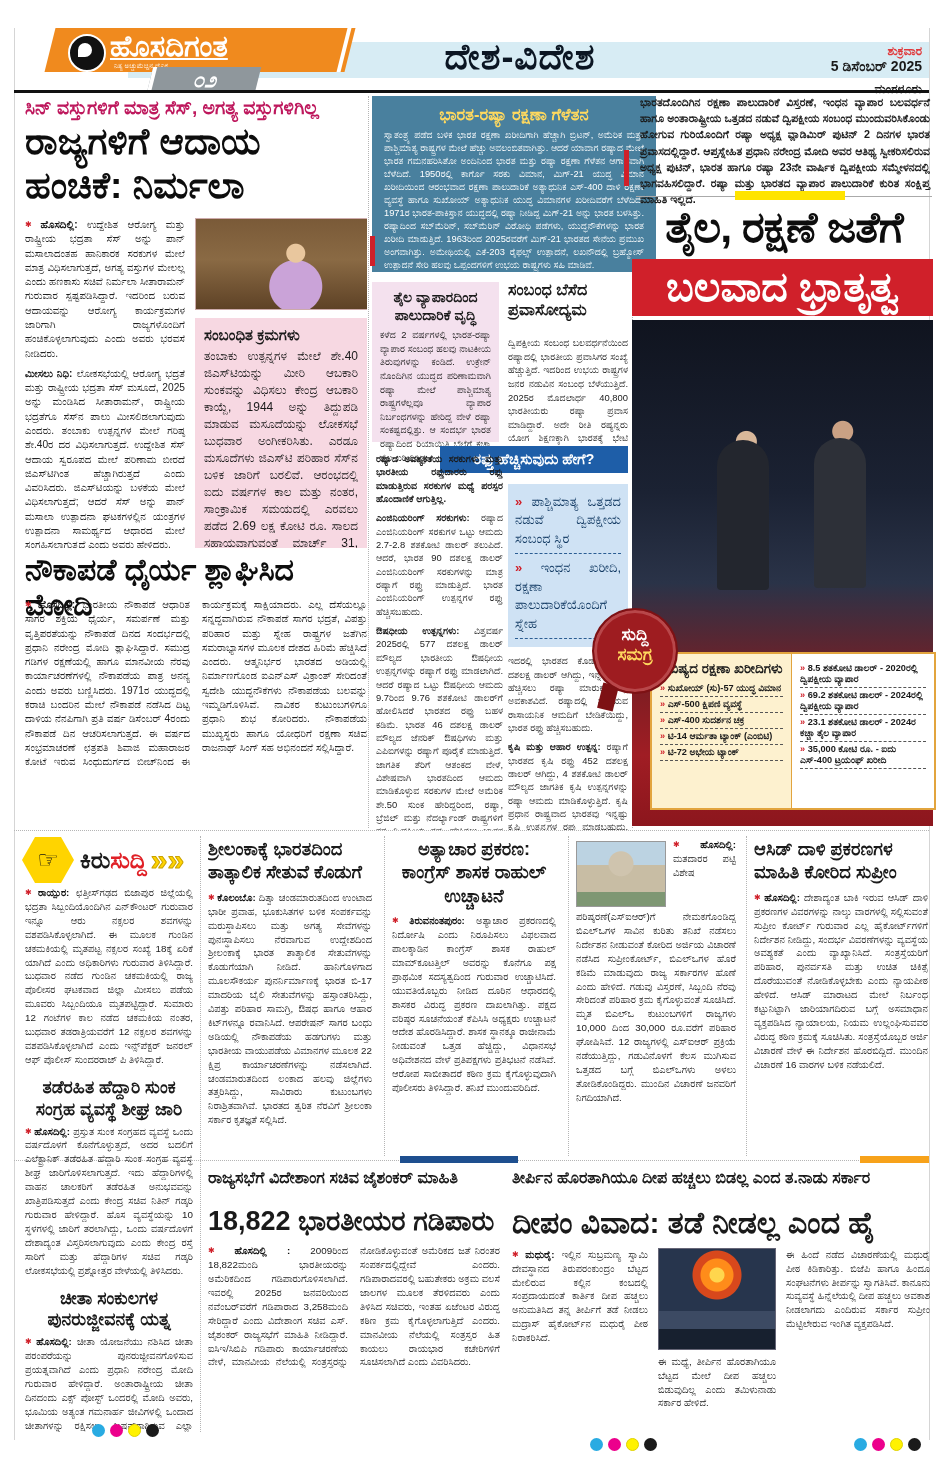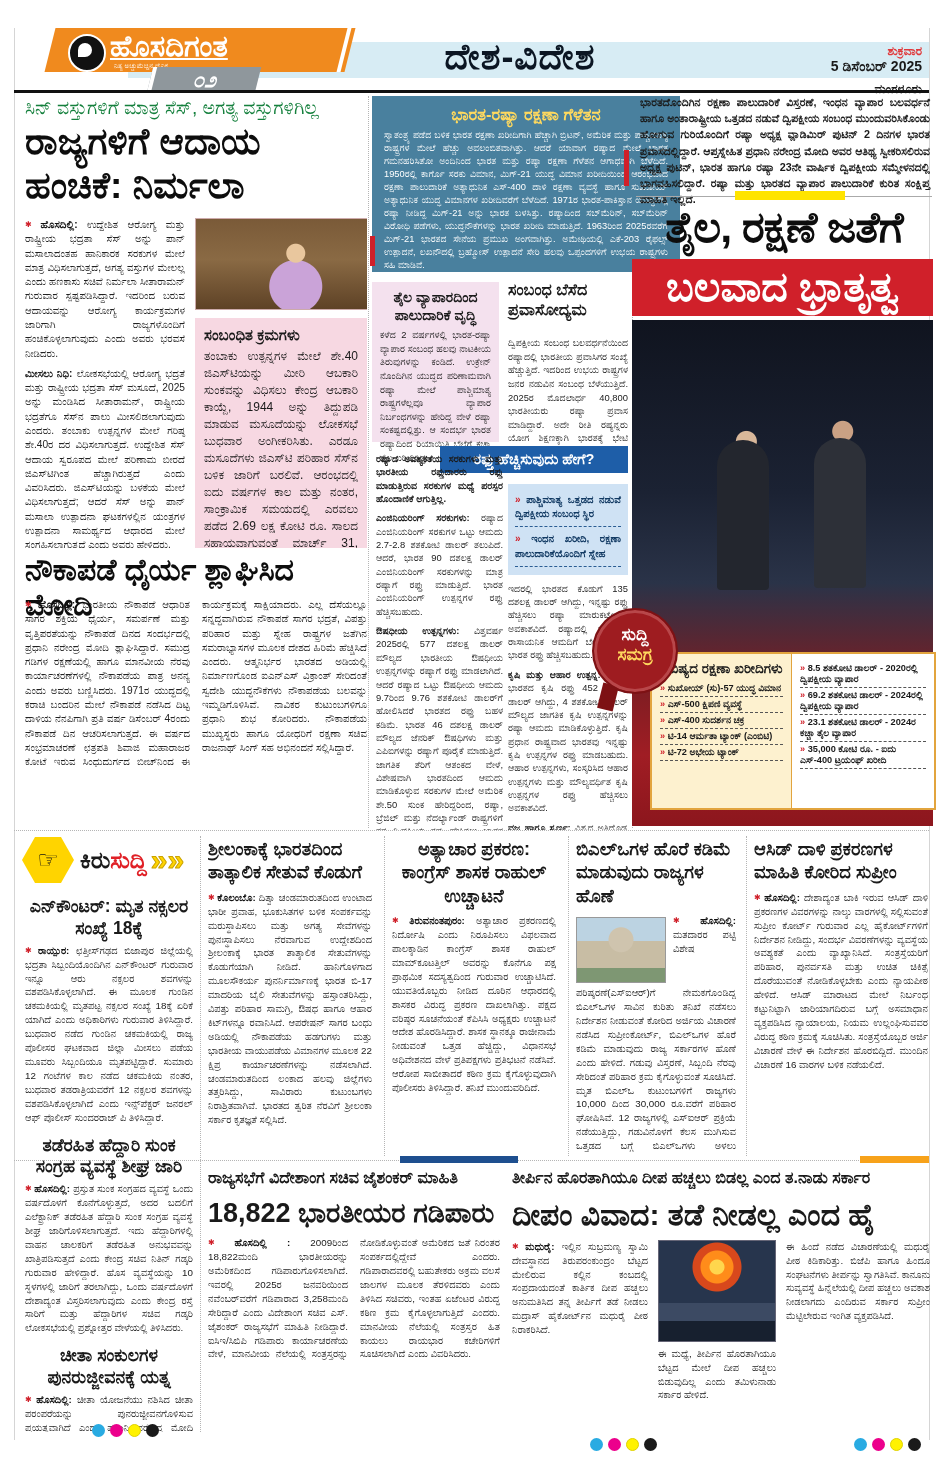--- a/index.html
+++ b/index.html
@@ -22,58 +22,58 @@
   .logo-text{left:110px;top:30px;width:230px;font-size:29px;font-weight:900;color:#fff;white-space:nowrap;text-decoration:underline;}
   .logo-tagline{left:114px;top:62px;width:200px;font-size:7px;color:#fff;}
   .num-plate{left:150px;top:67px;width:104px;height:26px;background:#8f979c;transform:skewX(-14deg);color:#fff;font-weight:900;font-size:21px;line-height:26px;text-align:center;border-left:4px solid #fff;}
   .header-rule{left:14px;top:90px;width:915px;height:3px;background:#111;}
 
   
   .vrule{border-left:1px dotted #b5b5b5;width:0;}
   .hrule{border-top:1px dotted #b5b5b5;height:0;}
 
   
-  .kicker{font-weight:400;color:#15803d;}
+  .kicker{font-weight:700;color:#be185d;}
   .headline{font-weight:900;color:#0d0d0d;line-height:1.18;}
   .body{font-size:10.2px;line-height:1.4;color:#222;}
   .dateline{font-weight:800;color:#111;}
   .dateline::before{content:"✱ ";color:#d0202a;font-size:8px;vertical-align:1px;}
   .lead-in{font-weight:800;}
   p{margin:0 0 6px 0;}
 
   
   .lead-flex{display:flex;gap:10px;}
   .photo-nirmala{width:172px;height:90px;background:
      radial-gradient(circle at 58% 38%, #e9c79e 0 9px, transparent 10px),
      radial-gradient(circle at 58% 75%, #caa3d8 0 26px, transparent 27px),
      linear-gradient(180deg,#7a5a38 0%,#8a6a44 45%,#5e4226 100%);border:1px solid #caa;}
   .pinkbox{background:#f7d8e2;padding:8px 9px;margin-top:8px;}
   .pink-title{font-size:15px;font-weight:900;margin-bottom:4px;}
   .pink-body{font-size:12px;line-height:1.42;}
 
   .navy-body{column-count:2;column-gap:12px;}
 
   
-  .tealbox{left:372px;top:96px;width:308px;height:176px;background:#49809e;padding:0;}
+  .tealbox{left:372px;top:96px;width:284px;height:176px;background:#49809e;padding:0;}
   .teal-inner{position:absolute;inset:0;padding:9px 12px;}
   .teal-title{color:#ffd95e;text-align:center;font-size:16.5px;font-weight:800;}
   .teal-body{color:#fff;font-size:9.3px;line-height:1.4;text-align:justify;margin-top:5px;}
   .teal-acc1{left:624px;top:150px;width:5px;height:36px;background:#d0202a;}
   .teal-acc2{left:370px;top:236px;width:5px;height:30px;background:#d0202a;}
   .oilbox{left:372px;top:282px;width:127px;height:160px;background:#f4e1ee;padding:7px 8px;box-sizing:border-box;}
   .oil-title{font-size:14px;font-weight:700;text-align:center;line-height:1.25;}
   .oil-body{font-size:9.4px;line-height:1.45;text-align:justify;margin-top:4px;}
   .tourism{left:508px;top:280px;width:120px;}
   .tour-title{font-size:16px;font-weight:900;line-height:1.25;}
   .tour-body{font-size:9.4px;line-height:1.45;text-align:justify;margin-top:16px;}
   .exp-bar{left:440px;top:446px;width:188px;height:27px;background:#1e5ea8;color:#fff;font-size:14.5px;font-weight:800;text-align:center;line-height:27px;}
   .exp-colL{left:376px;top:452px;width:127px;height:378px;font-size:9.4px;line-height:1.42;overflow:hidden;}
   .exp-colR{left:508px;top:484px;width:120px;height:346px;font-size:9.4px;line-height:1.42;overflow:hidden;}
   .bulletbox{background:#cfe2f4;padding:6px 7px;margin-bottom:7px;}
-  .bullet-item{font-size:10px;font-weight:700;color:#123a63;padding:3px 0;}
+  .bullet-item{font-size:13px;font-weight:400;color:#123a63;padding:3px 0;}
   .bullet-item::before{content:"» ";color:#d0202a;font-weight:900;}
   .bullet-sep{border-top:1px dashed #2a5d93;margin:2px 0;}
 
   
   .r-intro{left:640px;top:94px;width:290px;font-size:10.8px;font-weight:600;line-height:1.5;text-align:justify;}
   .r-div{left:636px;top:196px;width:296px;border-top:1px solid #aaa;}
   .r-div-y{left:735px;top:191px;width:110px;height:9px;background:#ffe400;}
   .hl3a{left:634px;top:202px;width:300px;font-size:43px;font-weight:900;text-align:center;letter-spacing:-1px;white-space:nowrap;}
   .hl3b{left:632px;top:259px;width:301px;height:57px;background:#d0202a;color:#fff;font-size:41px;font-weight:900;text-align:center;line-height:57px;white-space:nowrap;}
   .photo-summit{left:632px;top:320px;width:301px;height:506px;background:
@@ -106,21 +106,21 @@
   .col-h{font-size:18px;font-weight:900;line-height:1.3;margin-bottom:6px;}
   .photo-court{width:88px;height:64px;float:left;margin:3px 7px 3px 0;background:
      radial-gradient(circle at 50% 34%, #cfc4ae 0 12px, transparent 13px),
      linear-gradient(180deg,#bcd3e2 0 36%, #c8bda4 36% 78%, #7e9773 78% 100%);border:1px solid #999;}
 
   .bdiv-blue{left:400px;top:1156px;width:118px;height:7px;background:#1e4f8f;}
   .bdiv-orange{left:860px;top:1156px;width:69px;height:7px;background:#f7a21a;}
 
   
   .r3-kicker{font-size:16px;font-weight:800;line-height:1.2;}
-  .r3-head{font-size:27px;font-weight:900;line-height:1.15;margin:11px 0 7px 0;white-space:nowrap;}
+  .r3-head{font-size:27px;font-weight:900;line-height:1.15;margin:19px 0 7px 0;white-space:nowrap;}
   .r3L-body{column-count:2;column-gap:12px;}
   .r3R-flex{display:flex;gap:10px;}
   .photo-flame{width:116px;height:100px;background:
      radial-gradient(circle at 50% 26%, #ffd64d 0 7px, #ff8c1a 8px 16px, #d8481c 17px 24px, transparent 25px),
      linear-gradient(180deg,#27354d 0 62%, #3c4a63 62% 80%, #17202f 80% 100%);border:1px solid #667;}
   .cmyk{display:flex;gap:5px;}
   .dot{width:13px;height:13px;border-radius:50%;}
   .c-c{background:#29abe2}.c-m{background:#ec008c}.c-y{background:#fff200;border:1px solid #e0d200;box-sizing:border-box}.c-k{background:#1a1a1a}
 </style>
 </head>
@@ -260,21 +260,20 @@
 
   <div class="abs briefs-header">
     <div class="hex">☞</div>
     <div class="briefs-title">
       <span>ಕಿರು</span><span class="red">ಸುದ್ದಿ</span>
     </div>
     <div class="chev">»»</div>
   </div>
   <div class="abs" style="left:25px;top:886px;width:168px;height:546px;overflow:hidden;">
     <div>
-      <div class="brief-h">ಎನ್‌ಕೌಂಟರ್: ಮೃತ ನಕ್ಸಲರ ಸಂಖ್ಯೆ 18ಕ್ಕೆ</div>
       <p class="bcol jus"><span class="dateline">ರಾಯ್ಪುರ:</span>
         <span>ಛತ್ತೀಸ್‌ಗಢದ ಬಿಜಾಪುರ ಜಿಲ್ಲೆಯಲ್ಲಿ ಭದ್ರತಾ ಸಿಬ್ಬಂದಿಯೊಂದಿಗಿನ ಎನ್‌ಕೌಂಟರ್ ಗುರುವಾರ ಇನ್ನೂ ಆರು ನಕ್ಸಲರ ಶವಗಳನ್ನು ವಶಪಡಿಸಿಕೊಳ್ಳಲಾಗಿದೆ. ಈ ಮೂಲಕ ಗುಂಡಿನ ಚಕಮಕಿಯಲ್ಲಿ ಮೃತಪಟ್ಟ ನಕ್ಸಲರ ಸಂಖ್ಯೆ 18ಕ್ಕೆ ಏರಿಕೆ ಯಾಗಿದೆ ಎಂದು ಅಧಿಕಾರಿಗಳು ಗುರುವಾರ ತಿಳಿಸಿದ್ದಾರೆ. ಬುಧವಾರ ನಡೆದ ಗುಂಡಿನ ಚಕಮಕಿಯಲ್ಲಿ ರಾಜ್ಯ ಪೊಲೀಸರ ಘಟಕವಾದ ಜಿಲ್ಲಾ ಮೀಸಲು ಪಡೆಯ ಮೂವರು ಸಿಬ್ಬಂದಿಯೂ ಮೃತಪಟ್ಟಿದ್ದಾರೆ. ಸುಮಾರು 12 ಗಂಟೆಗಳ ಕಾಲ ನಡೆದ ಚಕಮಕಿಯ ನಂತರ, ಬುಧವಾರ ತಡರಾತ್ರಿಯವರೆಗೆ 12 ನಕ್ಸಲರ ಶವಗಳನ್ನು ವಶಪಡಿಸಿಕೊಳ್ಳಲಾಗಿದೆ ಎಂದು ಇನ್ಸ್‌ಪೆಕ್ಟರ್ ಜನರಲ್ ಆಫ್ ಪೊಲೀಸ್ ಸುಂದರರಾಜ್ ಪಿ ತಿಳಿಸಿದ್ದಾರೆ.</span></p>
     </div>
     <div>
       <div class="brief-h">ತಡೆರಹಿತ ಹೆದ್ದಾರಿ ಸುಂಕ ಸಂಗ್ರಹ ವ್ಯವಸ್ಥೆ ಶೀಘ್ರ ಜಾರಿ</div>
       <p class="bcol jus"><span class="dateline">ಹೊಸದಿಲ್ಲಿ:</span>
         <span>ಪ್ರಸ್ತುತ ಸುಂಕ ಸಂಗ್ರಹದ ವ್ಯವಸ್ಥೆ ಒಂದು ವರ್ಷದೊಳಗೆ ಕೊನೆಗೊಳ್ಳುತ್ತದೆ, ಅದರ ಬದಲಿಗೆ ಎಲೆಕ್ಟ್ರಾನಿಕ್ ತಡೆರಹಿತ ಹೆದ್ದಾರಿ ಸುಂಕ ಸಂಗ್ರಹ ವ್ಯವಸ್ಥೆ ಶೀಘ್ರ ಜಾರಿಗೊಳಿಸಲಾಗುತ್ತದೆ. ಇದು ಹೆದ್ದಾರಿಗಳಲ್ಲಿ ವಾಹನ ಚಾಲಕರಿಗೆ ತಡೆರಹಿತ ಅನುಭವವನ್ನು ಖಾತ್ರಿಪಡಿಸುತ್ತದೆ ಎಂದು ಕೇಂದ್ರ ಸಚಿವ ನಿತಿನ್ ಗಡ್ಕರಿ ಗುರುವಾರ ಹೇಳಿದ್ದಾರೆ. ಹೊಸ ವ್ಯವಸ್ಥೆಯನ್ನು 10 ಸ್ಥಳಗಳಲ್ಲಿ ಜಾರಿಗೆ ತರಲಾಗಿದ್ದು, ಒಂದು ವರ್ಷದೊಳಗೆ ದೇಶಾದ್ಯಂತ ವಿಸ್ತರಿಸಲಾಗುವುದು ಎಂದು ಕೇಂದ್ರ ರಸ್ತೆ ಸಾರಿಗೆ ಮತ್ತು ಹೆದ್ದಾರಿಗಳ ಸಚಿವ ಗಡ್ಕರಿ ಲೋಕಸಭೆಯಲ್ಲಿ ಪ್ರಶ್ನೋತ್ತರ ವೇಳೆಯಲ್ಲಿ ತಿಳಿಸಿದರು.</span></p>
     </div>
     <div>
       <div class="brief-h">ಚೀತಾ ಸಂಕುಲಗಳ ಪುನರುಜ್ಜೀವನಕ್ಕೆ ಯತ್ನ</div>
@@ -289,21 +288,20 @@
       <span>ದಿತ್ವಾ ಚಂಡಮಾರುತದಿಂದ ಉಂಟಾದ ಭಾರೀ ಪ್ರವಾಹ, ಭೂಕುಸಿತಗಳ ಬಳಿಕ ಸಂಪರ್ಕವನ್ನು ಮರುಸ್ಥಾಪಿಸಲು ಮತ್ತು ಅಗತ್ಯ ಸೇವೆಗಳನ್ನು ಪುನಃಸ್ಥಾಪಿಸಲು ನೆರವಾಗುವ ಉದ್ದೇಶದಿಂದ ಶ್ರೀಲಂಕಾಕ್ಕೆ ಭಾರತ ತಾತ್ಕಾಲಿಕ ಸೇತುವೆಗಳನ್ನು ಕೊಡುಗೆಯಾಗಿ ನೀಡಿದೆ. ಹಾನಿಗೊಳಗಾದ ಮೂಲಸೌಕರ್ಯ ಪುನರ್ನಿರ್ಮಾಣಕ್ಕೆ ಭಾರತ ಬಿ-17 ಮಾದರಿಯ ಬೈಲಿ ಸೇತುವೆಗಳನ್ನು ಹಸ್ತಾಂತರಿಸಿದ್ದು, ವಿಪತ್ತು ಪರಿಹಾರ ಸಾಮಗ್ರಿ, ಔಷಧ ಹಾಗೂ ಆಹಾರ ಕಿಟ್‌ಗಳನ್ನೂ ರವಾನಿಸಿದೆ. ಆಪರೇಷನ್ ಸಾಗರ ಬಂಧು ಅಡಿಯಲ್ಲಿ ನೌಕಾಪಡೆಯ ಹಡಗುಗಳು ಮತ್ತು ಭಾರತೀಯ ವಾಯುಪಡೆಯ ವಿಮಾನಗಳ ಮೂಲಕ 22 ಕ್ಷಿಪ್ರ ಕಾರ್ಯಾಚರಣೆಗಳನ್ನು ನಡೆಸಲಾಗಿದೆ. ಚಂಡಮಾರುತದಿಂದ ಲಂಕಾದ ಹಲವು ಜಿಲ್ಲೆಗಳು ತತ್ತರಿಸಿದ್ದು, ಸಾವಿರಾರು ಕುಟುಂಬಗಳು ನಿರಾಶ್ರಿತವಾಗಿವೆ. ಭಾರತದ ತ್ವರಿತ ನೆರವಿಗೆ ಶ್ರೀಲಂಕಾ ಸರ್ಕಾರ ಕೃತಜ್ಞತೆ ಸಲ್ಲಿಸಿದೆ.</span></p>
   </div>
 
   <div class="abs" style="left:392px;top:838px;width:164px;height:318px;overflow:hidden;">
     <div class="col-h" style="text-align:center;">ಅತ್ಯಾಚಾರ ಪ್ರಕರಣ: ಕಾಂಗ್ರೆಸ್ ಶಾಸಕ ರಾಹುಲ್ ಉಚ್ಚಾಟನೆ</div>
     <p class="bcol jus"><span class="dateline">ತಿರುವನಂತಪುರಂ:</span>
       <span>ಅತ್ಯಾಚಾರ ಪ್ರಕರಣದಲ್ಲಿ ನಿರ್ದೋಷಿ ಎಂದು ನಿರೂಪಿಸಲು ವಿಫಲವಾದ ಪಾಲಕ್ಕಾಡಿನ ಕಾಂಗ್ರೆಸ್ ಶಾಸಕ ರಾಹುಲ್ ಮಾಮ್‌ಕೂಟತ್ತಿಲ್ ಅವರನ್ನು ಕೊನೆಗೂ ಪಕ್ಷ ಪ್ರಾಥಮಿಕ ಸದಸ್ಯತ್ವದಿಂದ ಗುರುವಾರ ಉಚ್ಚಾಟಿಸಿದೆ. ಯುವತಿಯೊಬ್ಬರು ನೀಡಿದ ದೂರಿನ ಆಧಾರದಲ್ಲಿ ಶಾಸಕರ ವಿರುದ್ಧ ಪ್ರಕರಣ ದಾಖಲಾಗಿತ್ತು. ಪಕ್ಷದ ವರಿಷ್ಠರ ಸೂಚನೆಯಂತೆ ಕೆಪಿಸಿಸಿ ಅಧ್ಯಕ್ಷರು ಉಚ್ಚಾಟನೆ ಆದೇಶ ಹೊರಡಿಸಿದ್ದಾರೆ. ಶಾಸಕ ಸ್ಥಾನಕ್ಕೂ ರಾಜೀನಾಮೆ ನೀಡುವಂತೆ ಒತ್ತಡ ಹೆಚ್ಚಿದ್ದು, ವಿಧಾನಸಭೆ ಅಧಿವೇಶನದ ವೇಳೆ ಪ್ರತಿಪಕ್ಷಗಳು ಪ್ರತಿಭಟನೆ ನಡೆಸಿವೆ. ಆರೋಪ ಸಾಬೀತಾದರೆ ಕಠಿಣ ಕ್ರಮ ಕೈಗೊಳ್ಳುವುದಾಗಿ ಪೊಲೀಸರು ತಿಳಿಸಿದ್ದಾರೆ. ತನಿಖೆ ಮುಂದುವರಿದಿದೆ.</span></p>
   </div>
 
   <div class="abs" style="left:576px;top:838px;width:160px;height:318px;overflow:hidden;">
-    <div class="col-h">ಬಿಎಲ್‌ಒಗಳ ಹೊರೆ ಕಡಿಮೆ ಮಾಡುವುದು ರಾಜ್ಯಗಳ ಹೊಣೆ</div>
     <div class="photo-court"></div>
     <p class="bcol jus"><span class="dateline">ಹೊಸದಿಲ್ಲಿ:</span>
       <span>ಮತದಾರರ ಪಟ್ಟಿ ವಿಶೇಷ ಪರಿಷ್ಕರಣೆ(ಎಸ್‌ಐಆರ್)ಗೆ ನೇಮಕಗೊ೦ಡಿದ್ದ ಬಿಎಲ್‌ಒಗಳ ಸಾವಿನ ಕುರಿತು ತನಿಖೆ ನಡೆಸಲು ನಿರ್ದೇಶನ ನೀಡುವಂತೆ ಕೋರಿದ ಅರ್ಜಿಯ ವಿಚಾರಣೆ ನಡೆಸಿದ ಸುಪ್ರೀಂಕೋರ್ಟ್, ಬಿಎಲ್‌ಒಗಳ ಹೊರೆ ಕಡಿಮೆ ಮಾಡುವುದು ರಾಜ್ಯ ಸರ್ಕಾರಗಳ ಹೊಣೆ ಎಂದು ಹೇಳಿದೆ. ಗಡುವು ವಿಸ್ತರಣೆ, ಸಿಬ್ಬಂದಿ ನೆರವು ಸೇರಿದಂತೆ ಪರಿಹಾರ ಕ್ರಮ ಕೈಗೊಳ್ಳುವಂತೆ ಸೂಚಿಸಿದೆ. ಮೃತ ಬಿಎಲ್‌ಒ ಕುಟುಂಬಗಳಿಗೆ ರಾಜ್ಯಗಳು 10,000 ದಿಂದ 30,000 ರೂ.ವರೆಗೆ ಪರಿಹಾರ ಘೋಷಿಸಿವೆ. 12 ರಾಜ್ಯಗಳಲ್ಲಿ ಎಸ್‌ಐಆರ್ ಪ್ರಕ್ರಿಯೆ ನಡೆಯುತ್ತಿದ್ದು, ಗಡುವಿನೊಳಗೆ ಕೆಲಸ ಮುಗಿಸುವ ಒತ್ತಡದ ಬಗ್ಗೆ ಬಿಎಲ್‌ಒಗಳು ಅಳಲು ತೋಡಿಕೊಂಡಿದ್ದರು. ಮುಂದಿನ ವಿಚಾರಣೆ ಜನವರಿಗೆ ನಿಗದಿಯಾಗಿದೆ.</span></p>
   </div>
 
   <div class="abs" style="left:754px;top:838px;width:174px;height:318px;overflow:hidden;">
     <div class="col-h">ಆಸಿಡ್ ದಾಳಿ ಪ್ರಕರಣಗಳ ಮಾಹಿತಿ ಕೋರಿದ ಸುಪ್ರೀಂ</div>
     <p class="bcol jus"><span class="dateline">ಹೊಸದಿಲ್ಲಿ:</span>
       <span>ದೇಶಾದ್ಯಂತ ಬಾಕಿ ಇರುವ ಆಸಿಡ್ ದಾಳಿ ಪ್ರಕರಣಗಳ ವಿವರಗಳನ್ನು ನಾಲ್ಕು ವಾರಗಳಲ್ಲಿ ಸಲ್ಲಿಸುವಂತೆ ಸುಪ್ರೀಂ ಕೋರ್ಟ್ ಗುರುವಾರ ಎಲ್ಲ ಹೈಕೋರ್ಟ್‌ಗಳಿಗೆ ನಿರ್ದೇಶನ ನೀಡಿದ್ದು, ಸಂದರ್ಭ ವಿವರಣೆಗಳನ್ನು ವ್ಯವಸ್ಥೆಯ ಅವಶ್ಯಕತೆ ಎಂದು ವ್ಯಾಖ್ಯಾನಿಸಿದೆ. ಸಂತ್ರಸ್ತೆಯರಿಗೆ ಪರಿಹಾರ, ಪುನರ್ವಸತಿ ಮತ್ತು ಉಚಿತ ಚಿಕಿತ್ಸೆ ದೊರೆಯುವಂತೆ ನೋಡಿಕೊಳ್ಳಬೇಕು ಎಂದು ನ್ಯಾಯಪೀಠ ಹೇಳಿದೆ. ಆಸಿಡ್ ಮಾರಾಟದ ಮೇಲೆ ನಿರ್ಬಂಧ ಕಟ್ಟುನಿಟ್ಟಾಗಿ ಜಾರಿಯಾಗದಿರುವ ಬಗ್ಗೆ ಅಸಮಾಧಾನ ವ್ಯಕ್ತಪಡಿಸಿದ ನ್ಯಾಯಾಲಯ, ನಿಯಮ ಉಲ್ಲಂಘಿಸುವವರ ವಿರುದ್ಧ ಕಠಿಣ ಕ್ರಮಕ್ಕೆ ಸೂಚಿಸಿತು. ಸಂತ್ರಸ್ತೆಯೊಬ್ಬರ ಅರ್ಜಿ ವಿಚಾರಣೆ ವೇಳೆ ಈ ನಿರ್ದೇಶನ ಹೊರಬಿದ್ದಿದೆ. ಮುಂದಿನ ವಿಚಾರಣೆ 16 ವಾರಗಳ ಬಳಿಕ ನಡೆಯಲಿದೆ.</span></p>
   </div>

